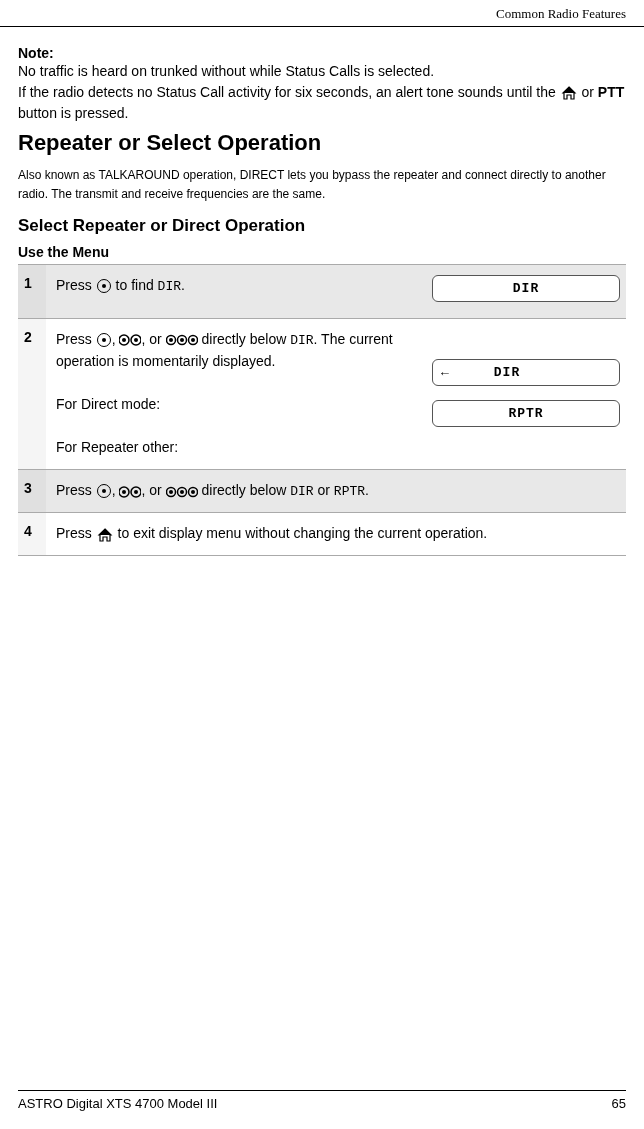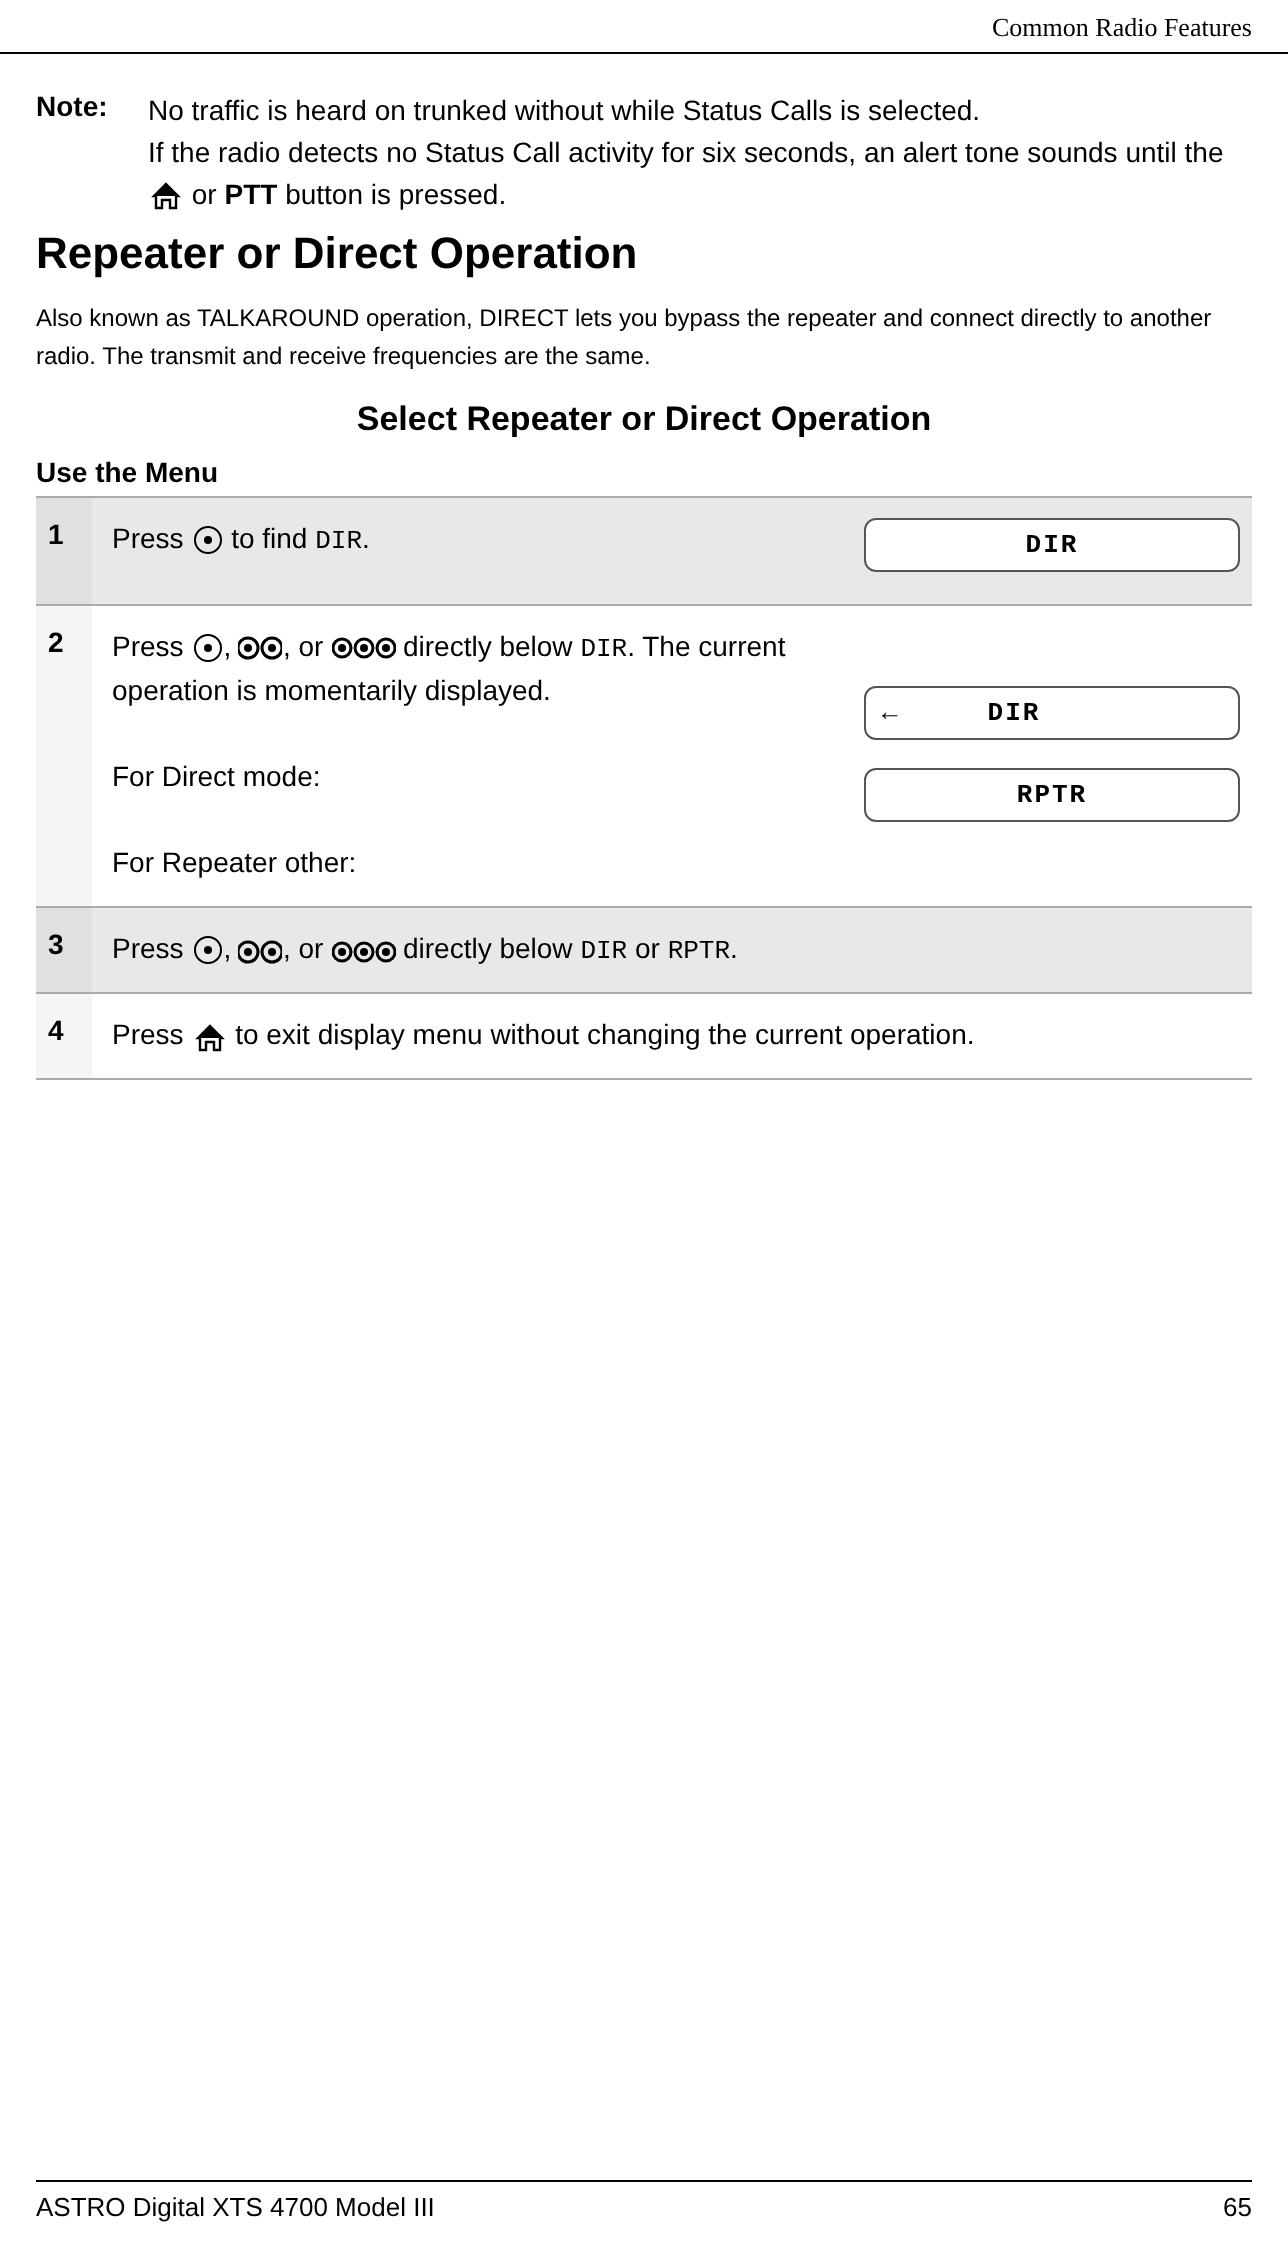--- a/index.html
+++ b/index.html
@@ -25,20 +25,21 @@
       color: #000;
       font-family: Liberation Serif, serif;
     }
 
     .content {
       padding: 14px 18px 20px 18px;
     }
 
     .note-block {
       display: flex;
+      flex-direction: column;
       margin-top: 4px;
     }
 
     .note-label {
       font-weight: bold;
       font-size: 14px;
       min-width: 52px;
       margin-right: 4px;
       padding-top: 0px;
     }
@@ -60,21 +61,20 @@
       font-size: 12px;
       line-height: 1.55;
       margin-bottom: 12px;
     }
 
     .sub-heading {
       font-size: 17px;
       font-weight: bold;
       margin-bottom: 8px;
       margin-top: 10px;
-      text-align: center;
     }
 
     .use-menu-label {
       font-size: 14px;
       font-weight: bold;
       margin-bottom: 0px;
     }
 
     .steps-table {
       width: 100%;
@@ -229,21 +229,21 @@
           <svg width="16" height="16" viewBox="0 0 16 16">
             <polygon points="8,2 14,8 13,8 13,14 10,14 10,10 6,10 6,14 3,14 3,8 2,8" fill="none" stroke="#000" stroke-width="1.2"></polygon>
             <polygon points="8,2 14,8 2,8" fill="#000"></polygon>
           </svg>
         </span>
         <span> or </span><span class="bold">PTT</span> button is pressed.
       </span>
     </div>
   </div>
 
-  <div class="section-heading">Repeater or Direct Operation</div>
+  <div class="section-heading">Repeater or Select Operation</div>
 
   <p class="body-para">Also known as TALKAROUND operation, DIRECT lets you bypass the repeater and connect directly to another radio. The transmit and receive frequencies are the same.</p>
 
   <div class="sub-heading">Select Repeater or Direct Operation</div>
 
   <div class="use-menu-label">Use the Menu</div>
 
   <table class="steps-table">
 
     <tbody>

